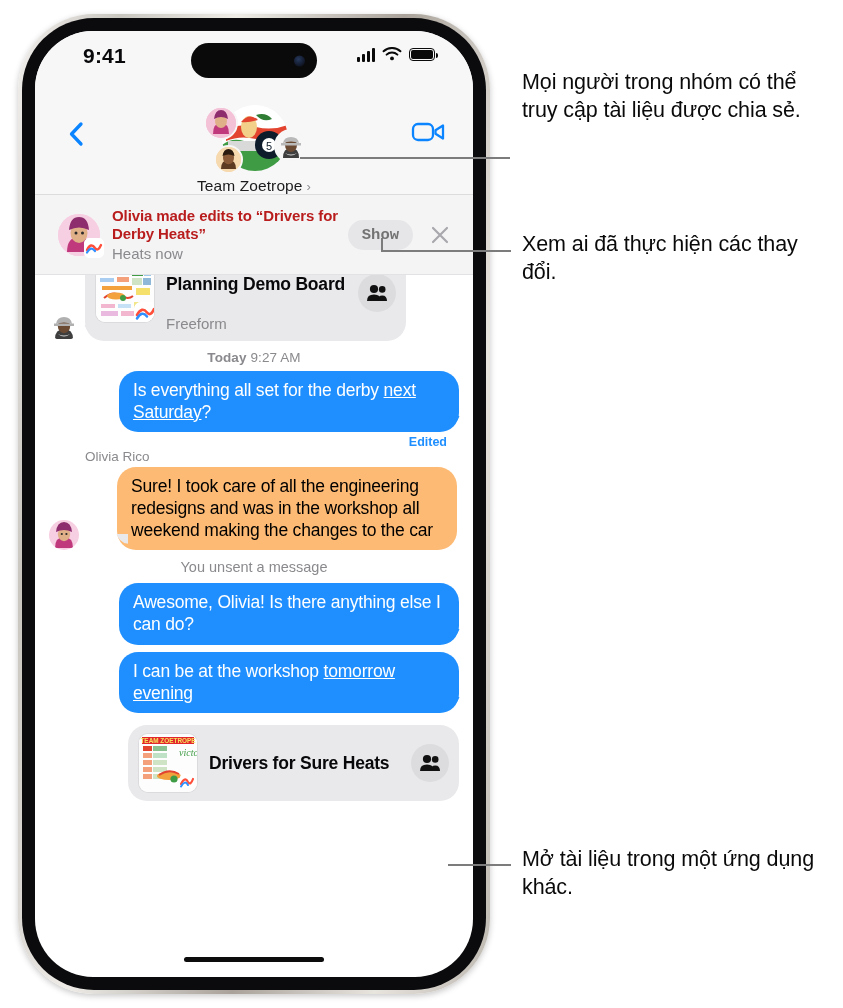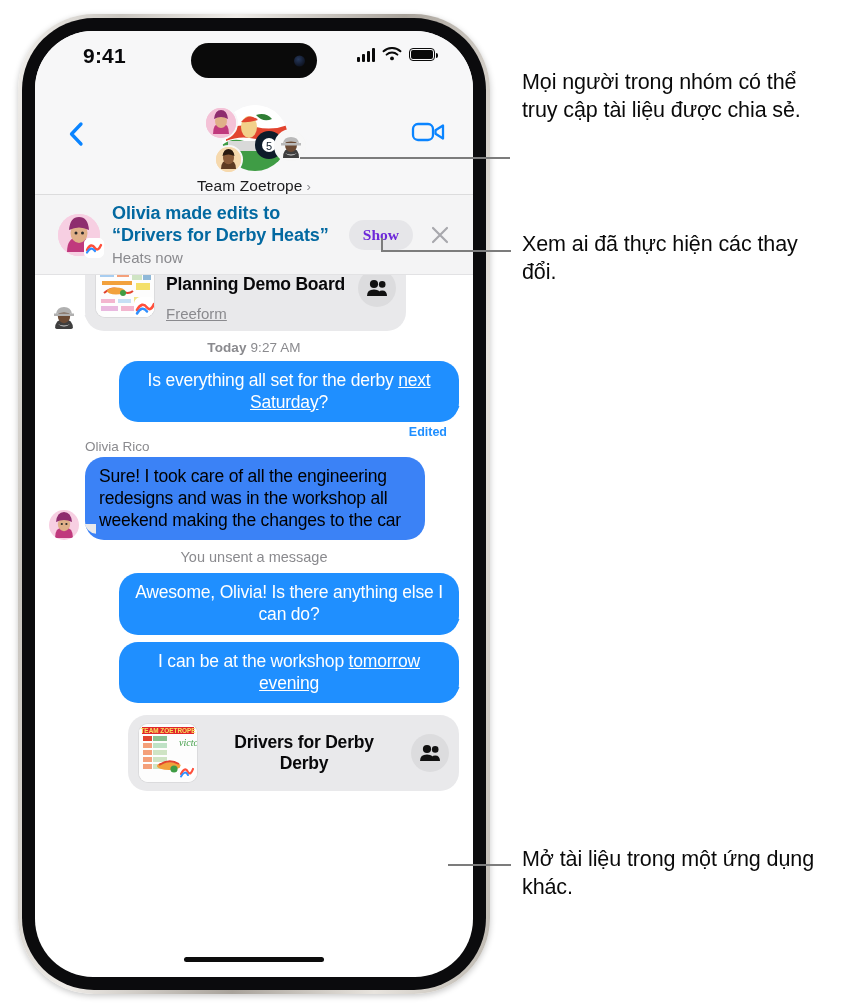--- a/index.html
+++ b/index.html
@@ -100,48 +100,48 @@
   .banner-av{
     position:relative;margin-left:23px;width:42px;height:42px;border-radius:50%;
     background:#f7cfe2;overflow:visible;flex:none;
   }
   .banner-av .ffbadge{
     position:absolute;right:-4px;bottom:-2px;width:18px;height:18px;border-radius:5px;
     background:#fff;border:1.5px solid #fff;overflow:hidden;
   }
   .banner-txt{margin-left:12px;flex:1;min-width:0;}
   .banner-title{
-    font-size:18px;font-weight:bold;color:#0369a1;line-height:1.22;letter-spacing:-.1px;
+    font-size:15px;font-weight:bold;color:#b91c1c;line-height:1.22;letter-spacing:-.1px;
     max-width:258px;
   }
   .banner-sub{font-size:15px;color:#8a8a8e;margin-top:2px;}
   .show-btn{
     background:#e6e6e9;border:0;border-radius:15px;padding:6px 14px;
-    color:#6d28d9;font-size:15.5px;font-weight:bold;cursor:pointer;
-    font-family:Liberation Serif, serif;
+    color:#737373;font-size:15.5px;font-weight:bold;cursor:pointer;
+    font-family:Liberation Mono, monospace;
   }
   .close-btn{
     margin:0 20px 0 14px;width:26px;height:26px;cursor:pointer;flex:none;
   }
 
   
   .msgs{
     position:absolute;left:0;top:244px;right:0;bottom:88px;background:#ffffff;
     overflow:hidden;
   }
   .row{display:flex;align-items:flex-end;padding:0 14px;}
-  .row.out{justify-content:flex-end;text-align:center;}
+  .row.out{justify-content:flex-end;}
   .avatar-sm{
     width:30px;height:30px;border-radius:50%;flex:none;margin-right:6px;overflow:hidden;
   }
   .bubble{
     max-width:305px;border-radius:19px;padding:9px 14px;
     font-size:17.5px;line-height:1.24;letter-spacing:-.2px;position:relative;
   }
-  .bubble.in{background:#3b82f6;color:#000;}
+  .bubble.in{background:#fdba74;color:#000;margin-left:32px;}
   .bubble.out{background:#1f8fff;color:#fff;}
   .tail-in{
     position:absolute;left:-5px;bottom:0;width:16px;height:16px;overflow:hidden;
   }
   .tail-in::before{
     content:"";position:absolute;left:4px;top:-6px;width:16px;height:16px;
     background:#e9e9eb;border-bottom-left-radius:14px;
   }
   .tail-out{
     position:absolute;right:-5px;bottom:0;width:16px;height:16px;overflow:hidden;
@@ -177,21 +177,21 @@
     overflow:hidden;box-shadow:0 0 0 1px rgba(0,0,0,.06);
   }
   .doc-thumb .ffbadge2{
     position:absolute;right:-2px;bottom:-2px;width:22px;height:22px;border-radius:7px;
     background:#fff;overflow:hidden;
   }
   .doc-meta{flex:1;min-width:0;}
   .doc-title{
     font-size:17.5px;font-weight:bold;color:#08080a;line-height:1.2;letter-spacing:-.2px;
   }
-  .doc-app{font-size:15px;color:#8a8a8e;margin-top:10px;text-decoration:underline;}
+  .doc-app{font-size:15px;color:#8a8a8e;margin-top:20px;}
   .people-chip{
     width:38px;height:38px;border-radius:50%;background:#dcdcde;flex:none;
     display:flex;align-items:center;justify-content:center;cursor:pointer;
   }
 
   
   .compose{
     position:absolute;left:0;right:0;bottom:0;height:88px;
     background:linear-gradient(180deg,#ffffff 0%,#fdfdfe 30%,#eaf2fd 72%,#cfe2fb 100%);
     display:flex;align-items:flex-start;padding:14px 22px 0 18px;box-sizing:border-box;
@@ -473,21 +473,21 @@
                 <text x="40" y="22" font-size="10" fill="#3f9c45" font-family="Liberation Serif" font-style="italic">victory!</text>
                 <ellipse cx="30" cy="42" rx="12" ry="4" fill="#f2a13c"></ellipse>
                 <path d="M20 41 q10 -7 20 -1" stroke="#e2442f" stroke-width="1.8" fill="none"></path>
                 <circle cx="35" cy="45" r="3.6" fill="#3f9c45"></circle>
                 <rect x="41" y="40" width="14" height="14" rx="4" fill="#ffffff"></rect>
                 <path d="M42 50 q4 -8 7 -2 q2.5 4 5 -3" stroke="#ff4f3b" stroke-width="2.2" fill="none" stroke-linecap="round"></path>
                 <path d="M42 52.5 q4 -7 7 -1.5" stroke="#2f8fff" stroke-width="2" fill="none" stroke-linecap="round"></path>
               </svg>
             </div>
             <div class="doc-meta">
-              <div class="doc-title">Drivers for Derby Derby</div>
+              <div class="doc-title">Drivers for Sure Heats</div>
             </div>
             <div class="people-chip">
               <svg width="22" height="18" viewBox="0 0 22 18">
                 <circle cx="8" cy="5" r="4.1" fill="#111"></circle>
                 <path d="M1 17 q0 -6.4 7 -6.4 q7 0 7 6.4z" fill="#111"></path>
                 <circle cx="16.2" cy="5.4" r="3.3" fill="#111"></circle>
                 <path d="M11.8 17 q0 -5.6 4.4 -5.6 q4.8 0 4.8 5.6z" fill="#111"></path>
               </svg>
             </div>
           </div>

